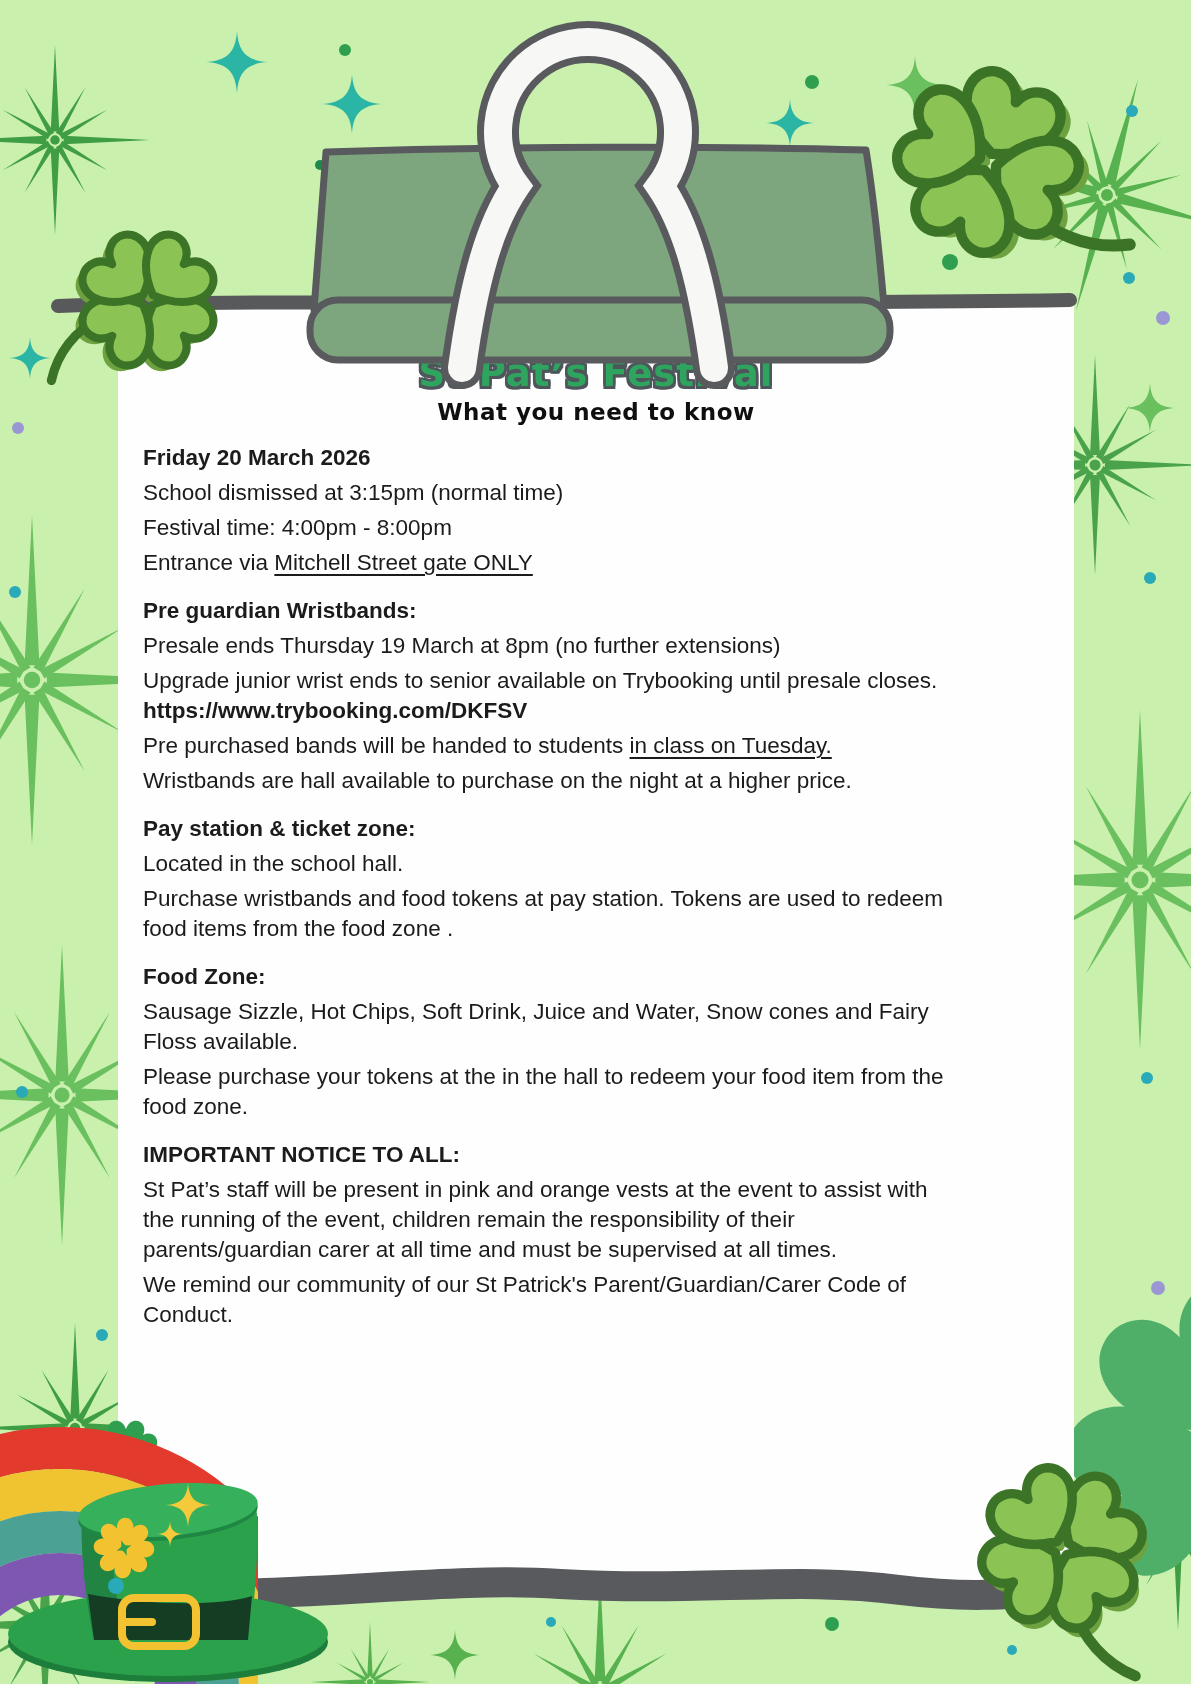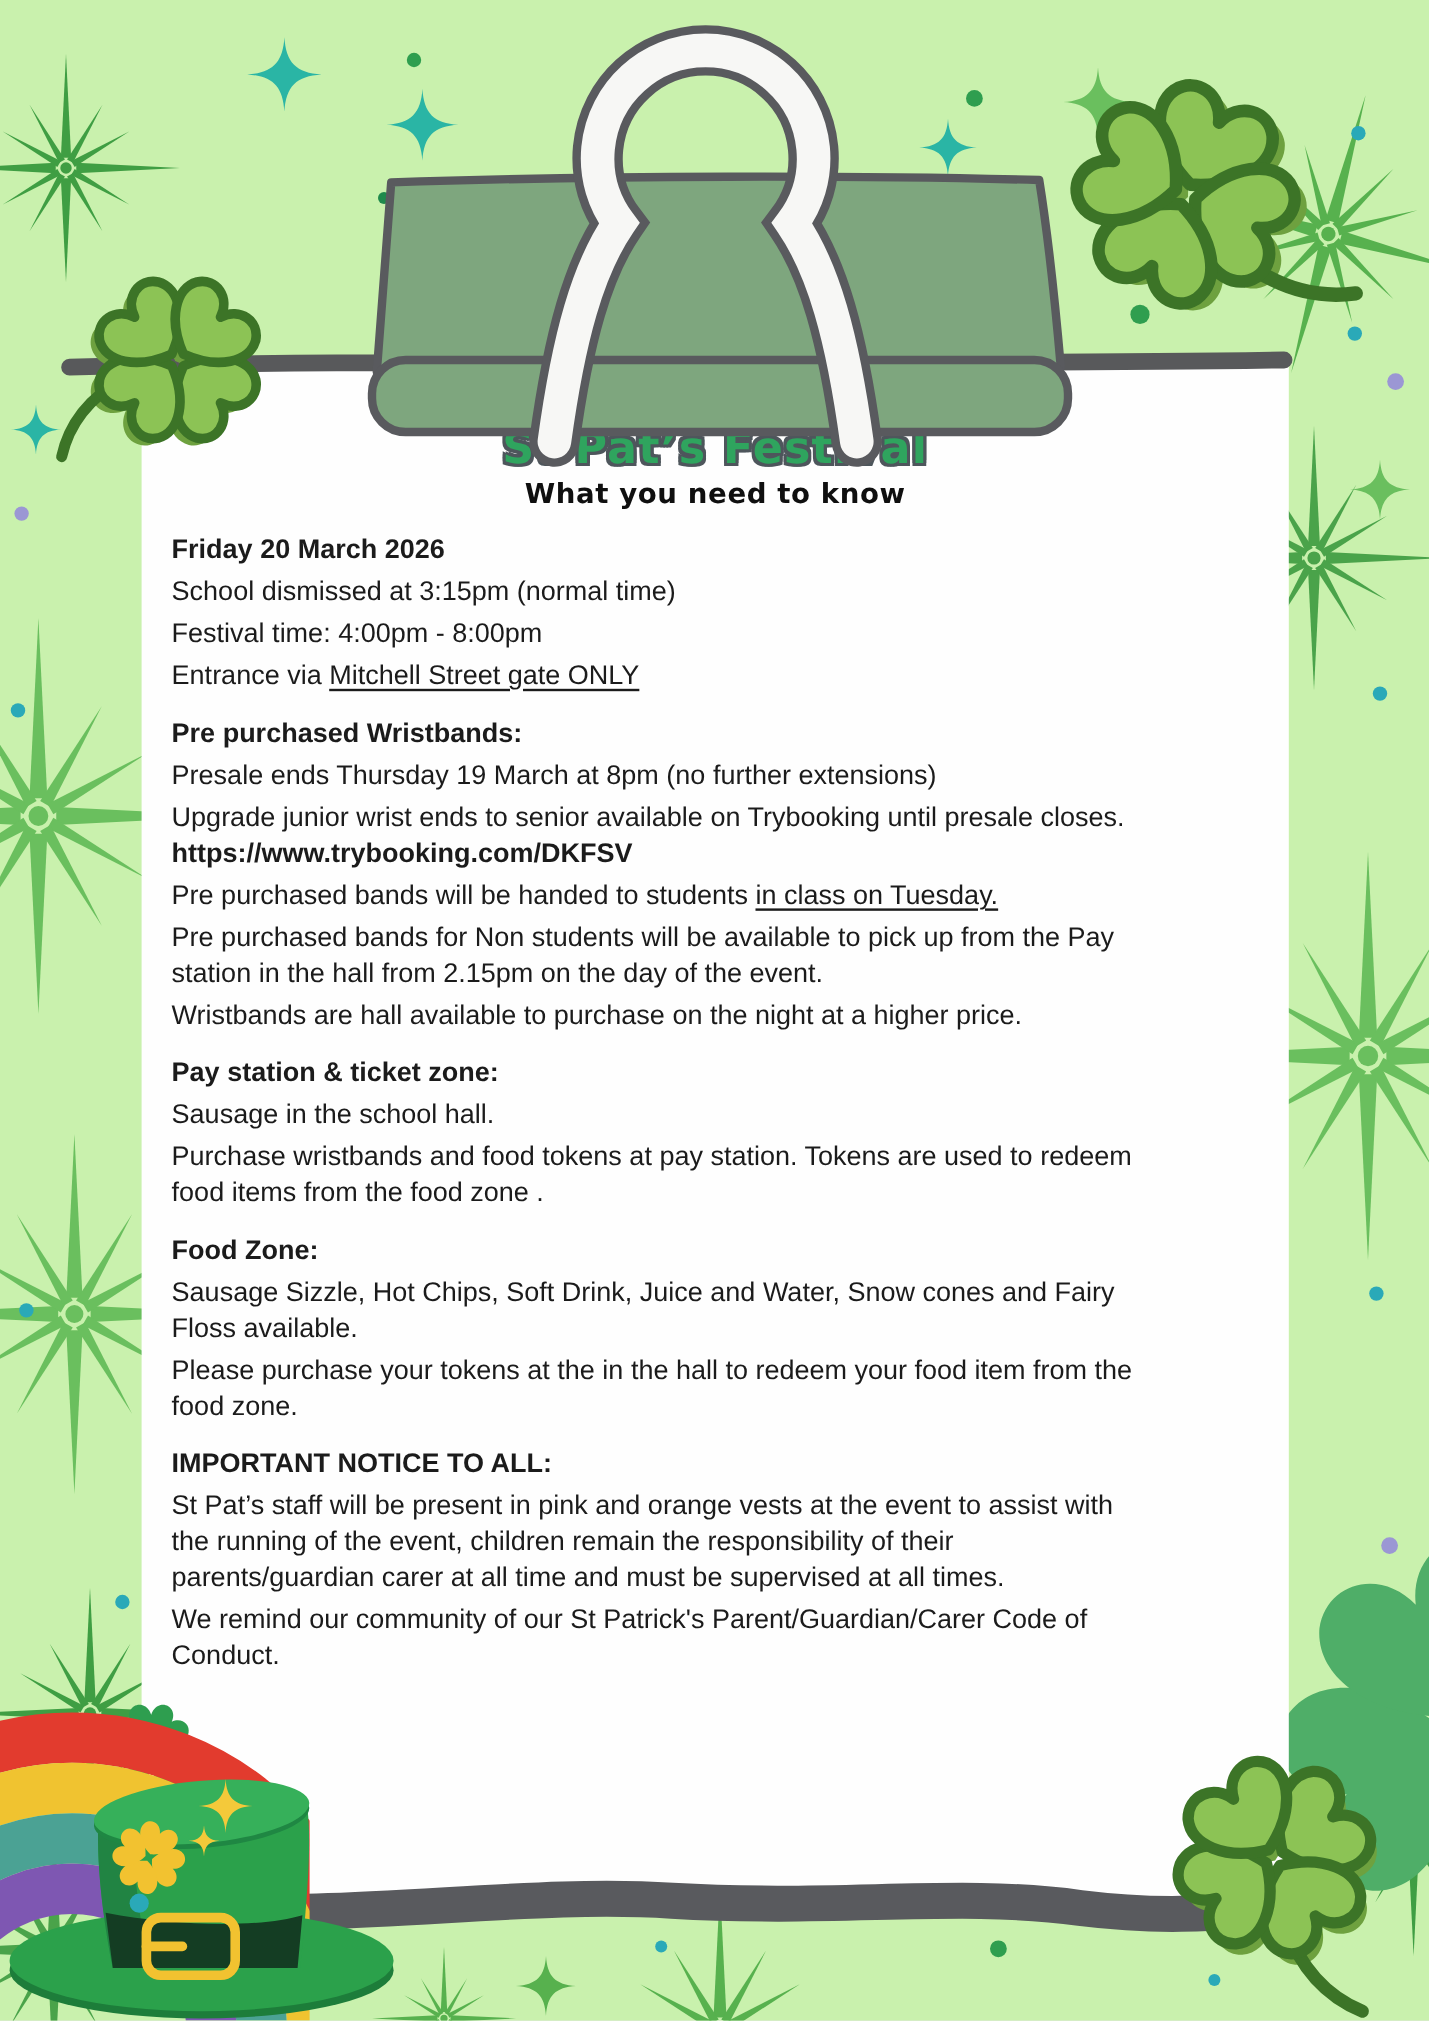--- a/index.html
+++ b/index.html
@@ -125,30 +125,29 @@
       <div class="title">St Pat’s Festival</div>
       <div class="subtitle">What you need to know</div>
       <div class="content">
           <div class="section">
             <p class="heading">Friday 20 March 2026</p>
             <p><span>School dismissed at 3:15pm (normal time)</span></p>
             <p><span>Festival time: 4:00pm - 8:00pm</span></p>
             <p><span>Entrance via </span><span class="seg-u">Mitchell Street gate ONLY</span></p>
           </div>
           <div class="section">
-            <p class="heading">Pre purchased Wristbands:</p>
+            <p class="heading">Pre guardian Wristbands:</p>
             <p><span>Presale ends Thursday 19 March at 8pm (no further extensions)</span></p>
             <p><span>Upgrade junior wrist ends to senior available on Trybooking until presale closes. </span><span class="seg-b">https://www.trybooking.com/DKFSV</span></p>
             <p><span>Pre purchased bands will be handed to students </span><span class="seg-u">in class on Tuesday.</span></p>
-            <p><span>Pre purchased bands for Non students will be available to pick up from the Pay station in the hall from 2.15pm on the day of the event.</span></p>
             <p><span>Wristbands are hall available to purchase on the night at a higher price.</span></p>
           </div>
           <div class="section">
             <p class="heading">Pay station &amp; ticket zone:</p>
-            <p><span>Sausage in the school hall.</span></p>
+            <p><span>Located in the school hall.</span></p>
             <p><span>Purchase wristbands and food tokens at pay station. Tokens are used to redeem food items from the food zone .</span></p>
           </div>
           <div class="section">
             <p class="heading">Food Zone:</p>
             <p><span>Sausage Sizzle, Hot Chips, Soft Drink, Juice and Water, Snow cones and Fairy Floss available.</span></p>
             <p><span>Please purchase your tokens at the in the hall to redeem your food item from the food zone.</span></p>
           </div>
           <div class="section">
             <p class="heading">IMPORTANT NOTICE TO ALL:</p>
             <p><span>St Pat’s staff will be present in pink and orange vests at the event to assist with the running of the event, children remain the responsibility of their parents/guardian carer at all time and must be supervised at all times.</span></p>

